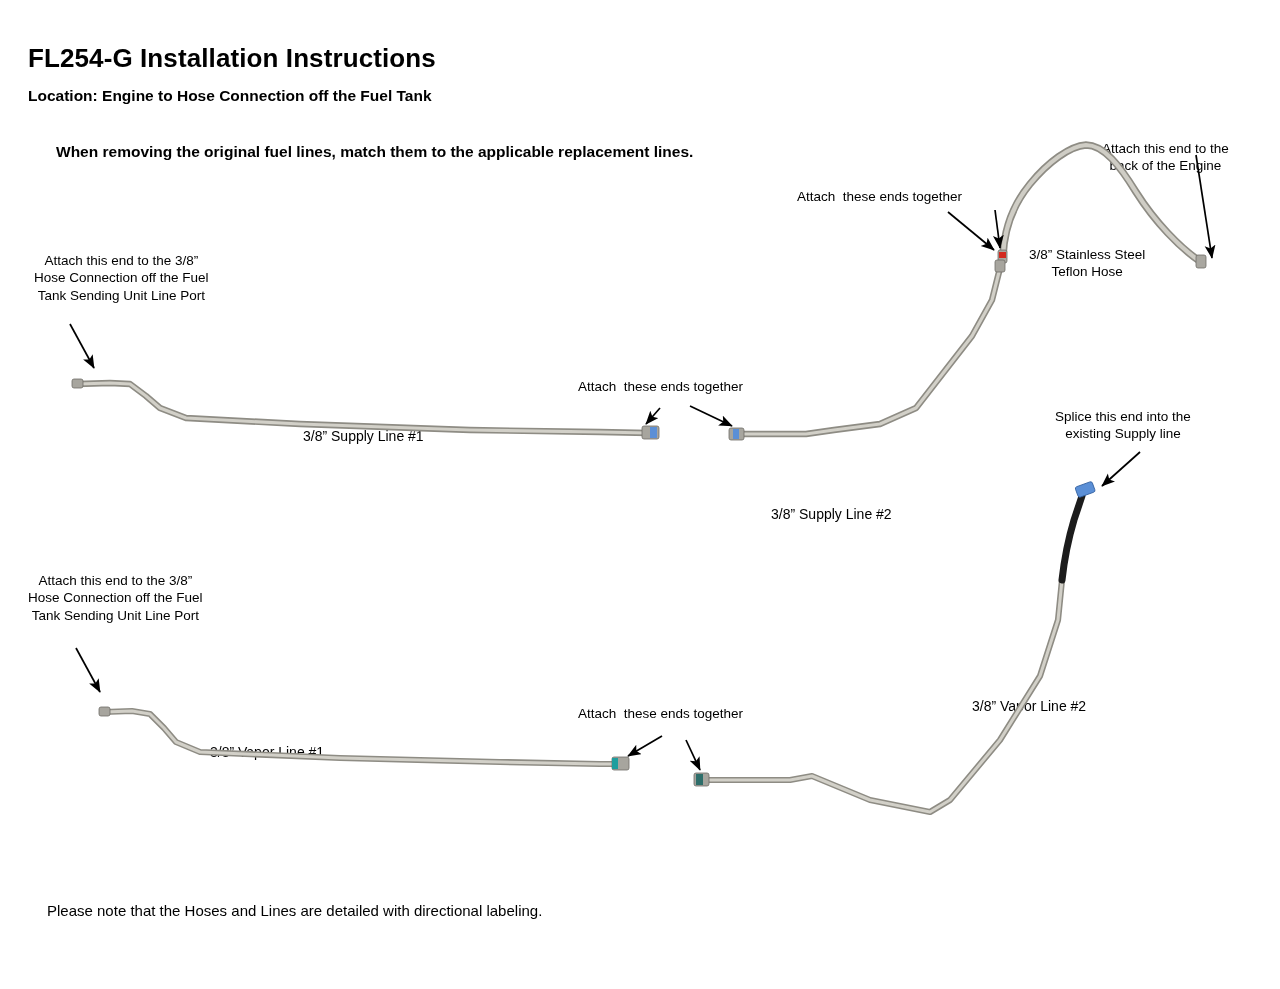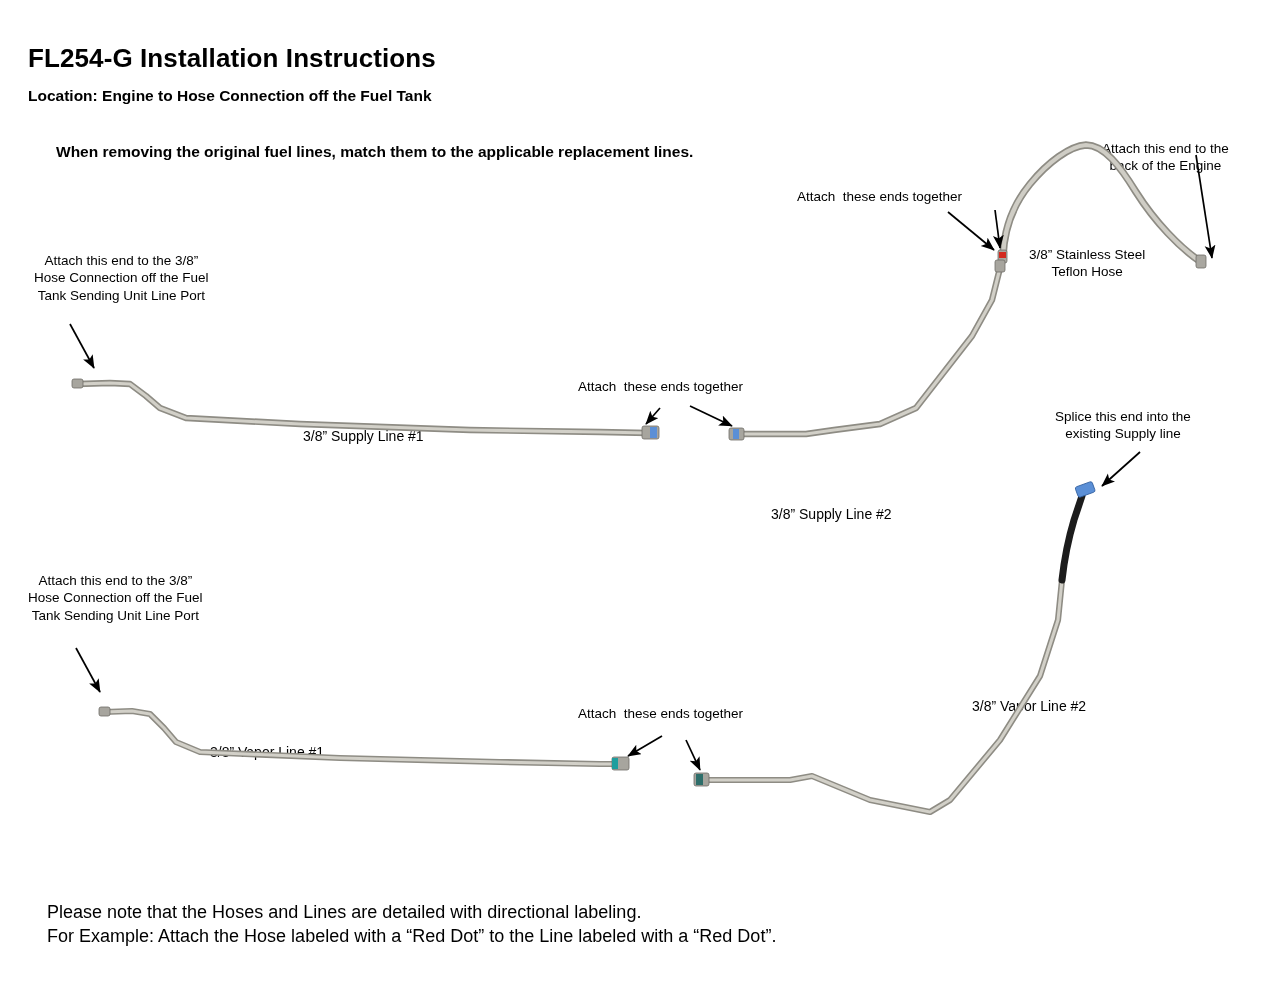--- a/index.html
+++ b/index.html
@@ -42,21 +42,21 @@
     font-weight: bold;
   }
   #instruction {
     left: 28px;
     top: 142px;
     font-size: 15.5px;
     font-weight: bold;
     margin-left: 28px;
   }
   .note {
-    font-size: 18px;
+    font-size: 15px;
   }
   #note1 {
     left: 47px;
     top: 901px;
   }
   #note2 {
     left: 47px;
     top: 925px;
   }
   .callout {
@@ -89,21 +89,20 @@
 </head>
 <body>
 
 <div id="stage">
 
   <div class="txt" id="title">FL254-G Installation Instructions</div>
   <div class="txt" id="location">Location: Engine to Hose Connection off the Fuel Tank</div>
   <div class="txt" id="instruction">When removing the original fuel lines, match them to the applicable replacement lines.</div>
 
   <div class="txt note" id="note1">Please note that the Hoses and Lines are detailed with directional labeling.</div>
-  <div class="txt note" id="note2">For Example: Attach the Hose labeled with a “Red Dot” to the Line labeled with a “Red Dot”.</div>
 
   <div class="txt callout" id="c-attach-engine">Attach this end to the
 back of the Engine</div>
   <div class="txt callout" id="c-attach-top">Attach  these ends together</div>
   <div class="txt callout" id="c-teflon">3/8” Stainless Steel
 Teflon Hose</div>
   <div class="txt callout" id="c-attach-tank-1">Attach this end to the 3/8”
 Hose Connection off the Fuel
 Tank Sending Unit Line Port</div>
   <div class="txt callout" id="c-attach-mid">Attach  these ends together</div>

